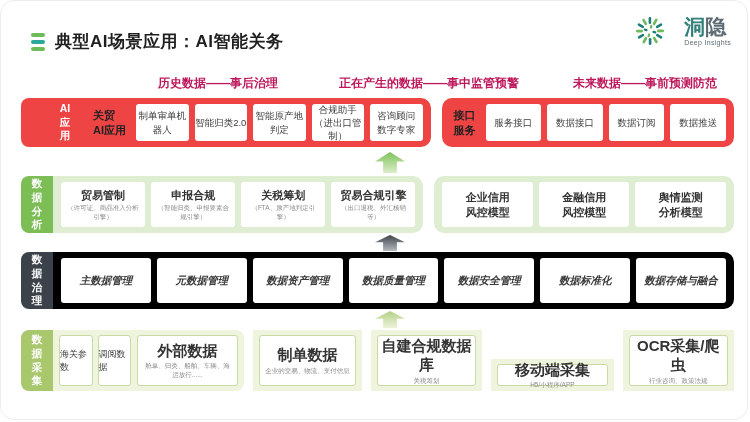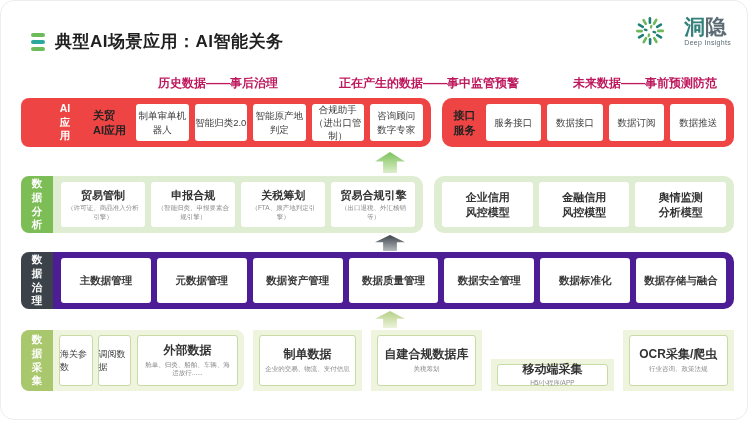--- a/index.html
+++ b/index.html
@@ -34,21 +34,21 @@
   .row{position:absolute;left:20px;right:13px;display:flex;align-items:stretch;}
   .tab{flex:0 0 32px;display:flex;align-items:center;justify-content:center;text-align:center;
     color:#fff;font-size:10.5px;font-weight:bold;line-height:1.3;border-radius:8px 0 0 8px;
     white-space:pre-line;}
   .panel{display:flex;align-items:stretch;box-sizing:border-box;padding:6px 8px;gap:6px;
     border-radius:10px;}
   .panel.attached{border-top-left-radius:0;border-bottom-left-radius:0;}
   .gap-left{margin-left:11px;}
   .panel.teal{background:#ef4444;}
   .panel.green{background:#dfedd2;}
-  .panel.gray{background:#4c1d95;}
+  .panel.gray{background:#000000;font-style:italic;}
 
   #row-ai{top:97px;height:49px;}
   #row-ai .tab{background:#ef4444;padding-left:28px;}
   #row-analysis{top:175px;height:57px;}
   #row-analysis .tab{background:#7cbd55;}
   #row-gov{top:251px;height:57px;}
   #row-gov .tab{background:#3b4249;}
   #row-collect{top:329px;height:61px;}
   #row-collect .tab{background:#a9c76c;}
 
@@ -75,21 +75,21 @@
   .seg + .seg{margin-left:9px;}
   .seg1{flex:198 1 0;border-radius:0 8px 8px 0;}
   .seg2{flex:107 1 0;}
   .seg3{flex:110 1 0;}
   .seg4{flex:122 1 0;margin-top:29px;}
   .seg5{flex:110 1 0;}
   .stack{flex:0 0 72px;display:flex;flex-direction:row;gap:5px;}
   .mini{flex:1 1 0;background:#fff;border:1px solid #c9daa4;border-radius:3px;display:flex;
     align-items:center;justify-content:center;font-size:9px;color:#3c3c3c;}
   .bcard{border:1px solid #c9daa4;}
-  .bcard .t2{font-size:12px;text-align:center;}
+  .bcard .t2{font-size:15px;text-align:center;}
 
   
   .arrow{position:absolute;left:374px;width:30px;
     clip-path:polygon(50% 0,100% 45%,73% 45%,73% 100%,27% 100%,27% 45%,0 45%);}
   #arrow1{top:151px;height:21px;background:linear-gradient(to top,#ddeecb,#7cc35a);}
   #arrow2{top:234px;height:16px;background:linear-gradient(to top,#b4b9bd,#3d444b);}
   #arrow3{top:310px;height:17px;background:linear-gradient(to top,#ecf3da,#b5d086);}
 </style>
 </head>
 <body>

